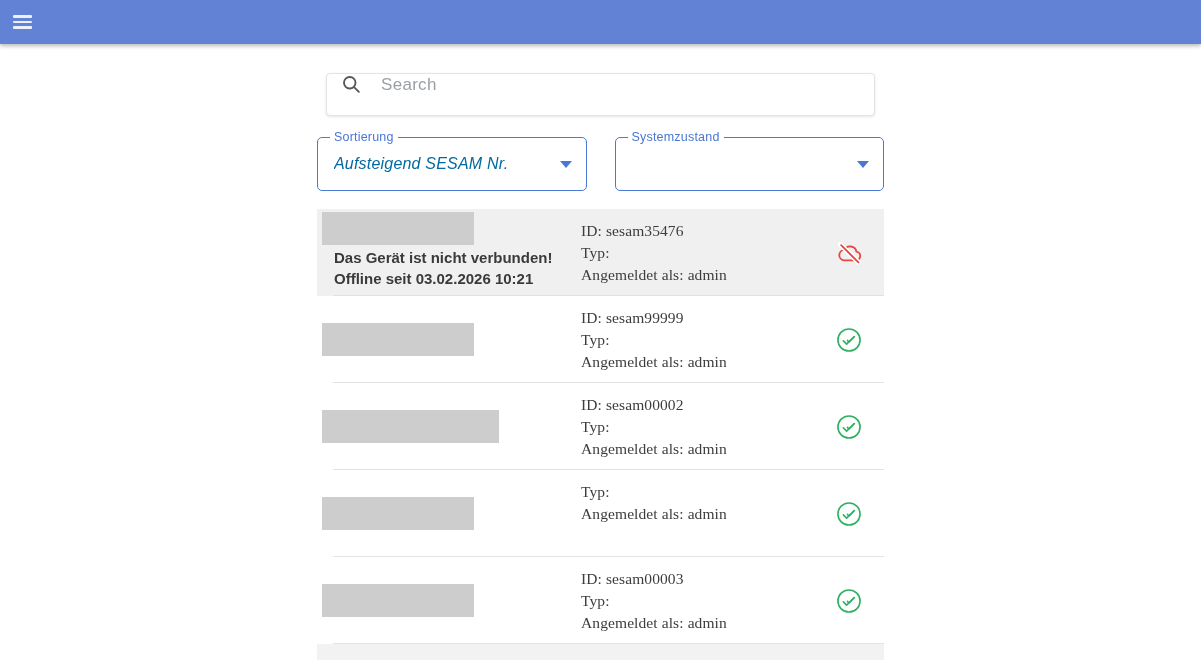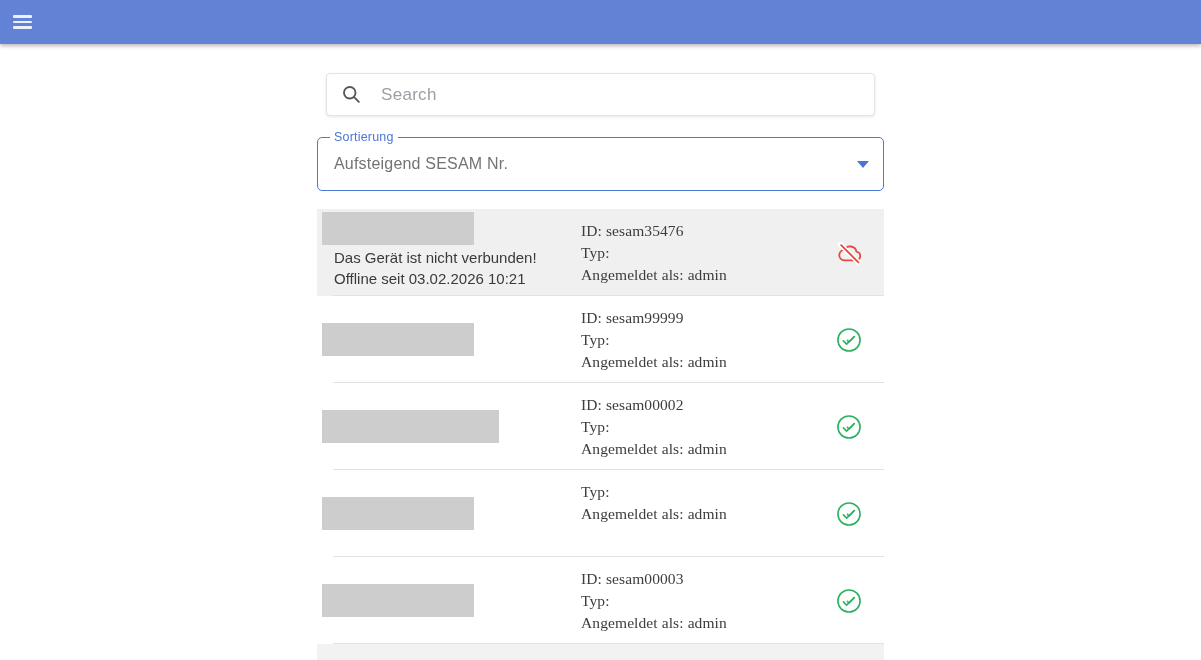--- a/index.html
+++ b/index.html
@@ -39,21 +39,21 @@
   }
 
   
   .search-box {
     margin: 29px 9px 0 9px;
     height: 43px;
     background: #fff;
     border: 1px solid #e4e4e4;
     border-radius: 4px;
     box-shadow: 0 1px 3px rgba(0,0,0,0.10);
-    display: flex; align-items: center;
+    display: flex; align-items: flex-start;
     padding: 0 14px;
   }
   .search-box svg { flex: 0 0 auto; }
   .search-input {
     flex: 1;
     border: none; outline: none;
     margin-left: 17px;
     font-family: "Liberation Sans", sans-serif;
     font-size: 17px;
     letter-spacing: 0.3px;
@@ -84,23 +84,23 @@
     font-size: 12.5px;
     color: #4a77d4;
     letter-spacing: 0.2px;
     line-height: 14px;
   }
   .select-value {
     position: absolute;
     left: 16px; right: 40px; top: 0; bottom: 0;
     display: flex; align-items: center;
     font-size: 16px;
-    color: #737373;
+    color: #0369a1;
     letter-spacing: 0.2px;
-    white-space: nowrap; overflow: hidden;
+    white-space: nowrap; overflow: hidden; font-style: italic;
   }
   .select-arrow {
     position: absolute;
     right: 14px; top: 50%;
     margin-top: -3px;
     width: 0; height: 0;
     border-left: 6px solid transparent;
     border-right: 6px solid transparent;
     border-top: 7px solid #4a77d4;
   }
@@ -119,20 +119,21 @@
     height: 1px;
     background: #e2e2e2;
   }
   .item.highlight { background: #f0f0f0; }
 
   .item-left {
     position: absolute;
     left: 0; top: 0; bottom: 0;
     width: 264px;
     padding: 27px 0 0 5px;
+    font-weight: bold;
   }
   .item.has-offline .item-left { padding-top: 3px; }
   .name-redacted {
     width: 152px; height: 33px;
     background: #cdcdcd;
   }
   .name-redacted.wide { width: 177px; }
   .offline-msg, .offline-since {
     margin-left: 12px;
     font-size: 15px;
@@ -184,20 +185,25 @@
     </svg>
     <input class="search-input" type="text" placeholder="Search" style="">
   </div>
 
   <div class="filter-row">
     <div class="select-field">
       <span class="select-label">Sortierung</span>
       <span class="select-value">Aufsteigend SESAM Nr.</span>
       <span class="select-arrow"></span>
     </div>
+    <div class="select-field">
+      <span class="select-label">Systemzustand</span>
+      <span class="select-value"></span>
+      <span class="select-arrow"></span>
+    </div>
   </div>
 
   <div class="device-list">
 
     <div class="item highlight has-offline">
       <div class="item-left">
         <div class="name-redacted"></div>
         <div class="offline-msg">Das Gerät ist nicht verbunden!</div>
         <div class="offline-since">Offline seit 03.02.2026 10:21</div>
       </div>

